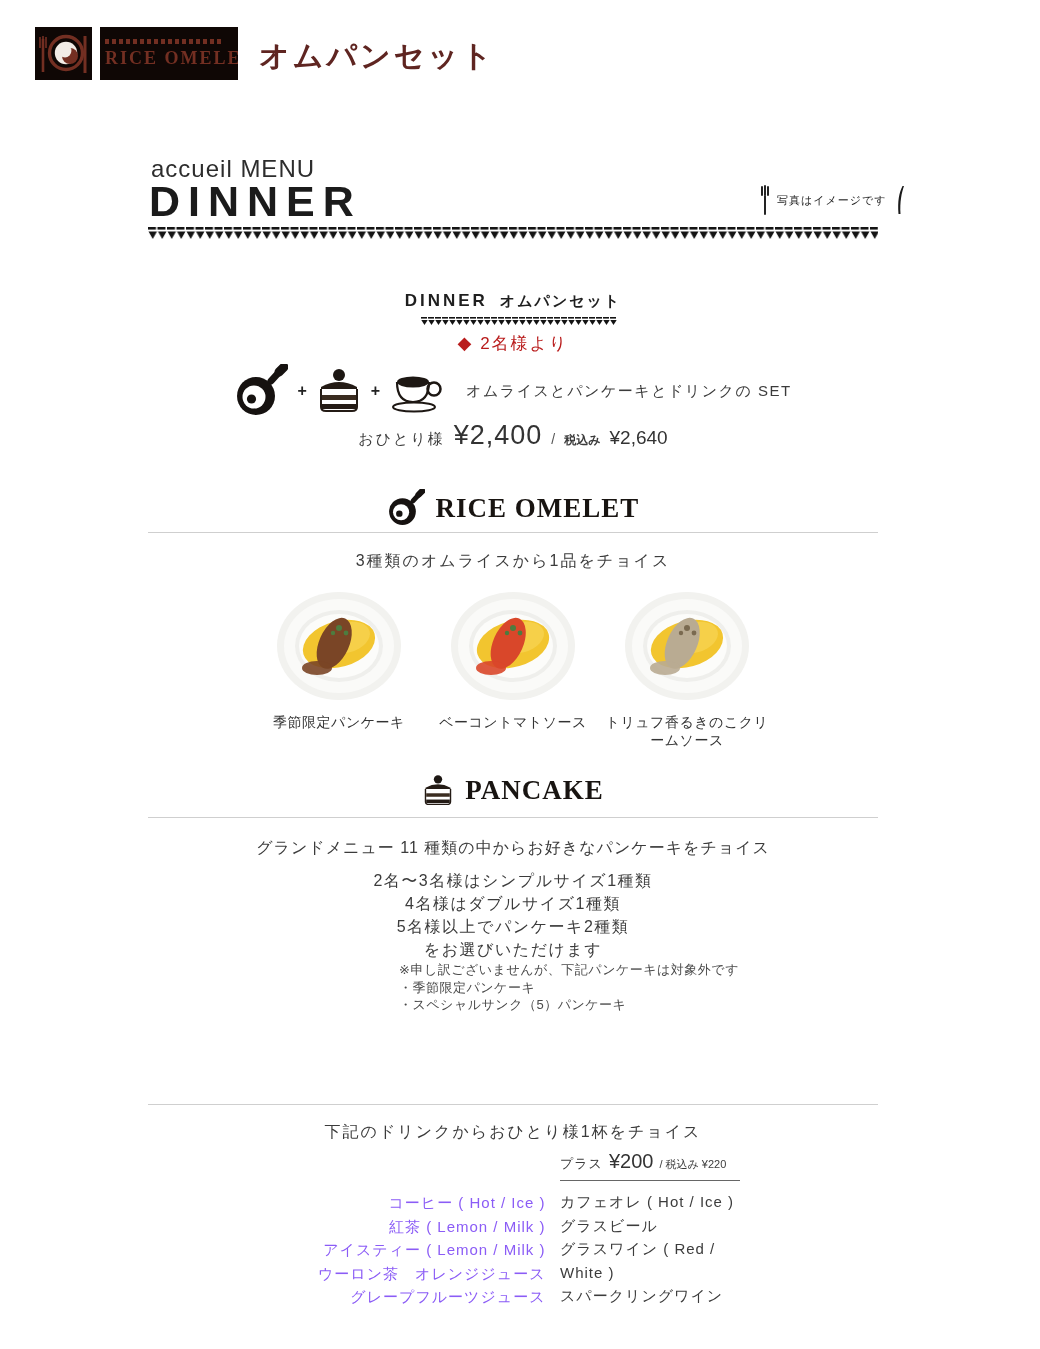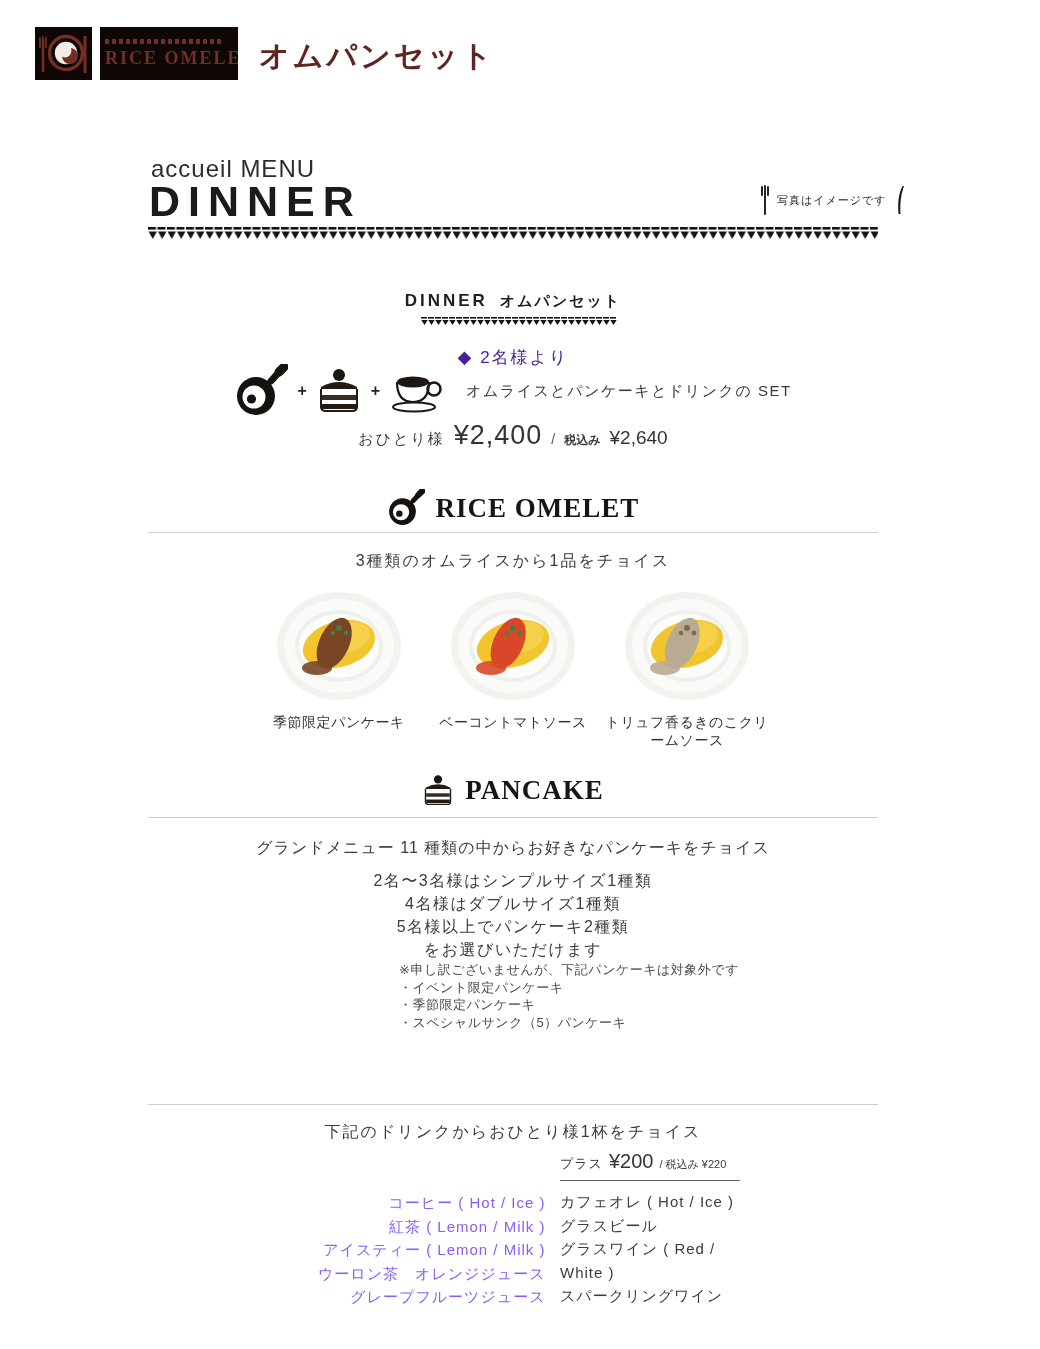--- a/index.html
+++ b/index.html
@@ -26,21 +26,21 @@
   .eyebrow{left:151px;top:155px;font-size:24px;letter-spacing:1px;color:#2d2d2d;}
   .dinner-title{left:149px;top:177px;font-size:43px;font-weight:800;letter-spacing:8px;color:#1b1b1b;}
   .photo-note{left:760px;top:185px;display:flex;align-items:center;gap:7px;font-size:11px;color:#1f1f1f;letter-spacing:1px;}
 
   .line{height:1px;background:#cfcfcf;}
 
   
   .set-heading{top:291px;font-weight:700;color:#1f1f1f;display:flex;justify-content:center;align-items:baseline;gap:12px;}
   .set-heading .en{font-size:17px;letter-spacing:3px;}
   .set-heading .ja{font-size:15px;letter-spacing:2px;}
-  .guests{top:346px;font-size:17px;color:#4c1d95;letter-spacing:2px;}
+  .guests{top:332px;font-size:17px;color:#b91c1c;letter-spacing:2px;}
   .guests .dia{font-size:18px;}
   .icons-row{top:364px;gap:7px;}
   .plus{font-size:16px;color:#222;font-weight:700;margin:0 2px;}
   .set-desc{font-size:15px;letter-spacing:1.5px;color:#3b3b3b;margin-left:16px;}
   .price-row{top:420px;display:flex;justify-content:center;align-items:baseline;gap:9px;color:#3b3b3b;}
   .price-label{font-size:15px;letter-spacing:2px;}
   .price-main{font-size:27px;letter-spacing:1px;color:#333;}
   .price-sep{font-size:14px;color:#555;}
   .price-taxlabel{font-size:12px;font-weight:bold;}
   .price-tax{font-size:19px;color:#333;}
@@ -268,21 +268,20 @@
   <div class="abs col line" style="top:817px;"></div>
   <div class="abs col center sub" style="top:838px;letter-spacing:1px;">グランドメニュー 11 種類の中からお好きなパンケーキをチョイス</div>
   <div class="abs col center pc-rules">
     <div>2名〜3名様はシンプルサイズ1種類</div>
     <div>4名様はダブルサイズ1種類</div>
     <div>5名様以上でパンケーキ2種類</div>
     <div>をお選びいただけます</div>
   </div>
   <div class="abs pc-note">
     <div>※申し訳ございませんが、下記パンケーキは対象外です</div>
-    <div>・イベント限定パンケーキ</div>
     <div>・季節限定パンケーキ</div>
     <div>・スペシャルサンク（5）パンケーキ</div>
   </div>
 
   <div class="abs col line" style="top:1104px;"></div>
   <div class="abs col center sub" style="top:1122px;">下記のドリンクからおひとり様1杯をチョイス</div>
 
   <div class="abs dr-left">
     <div>コーヒー ( Hot / Ice )</div>
     <div>紅茶 ( Lemon / Milk )</div>

